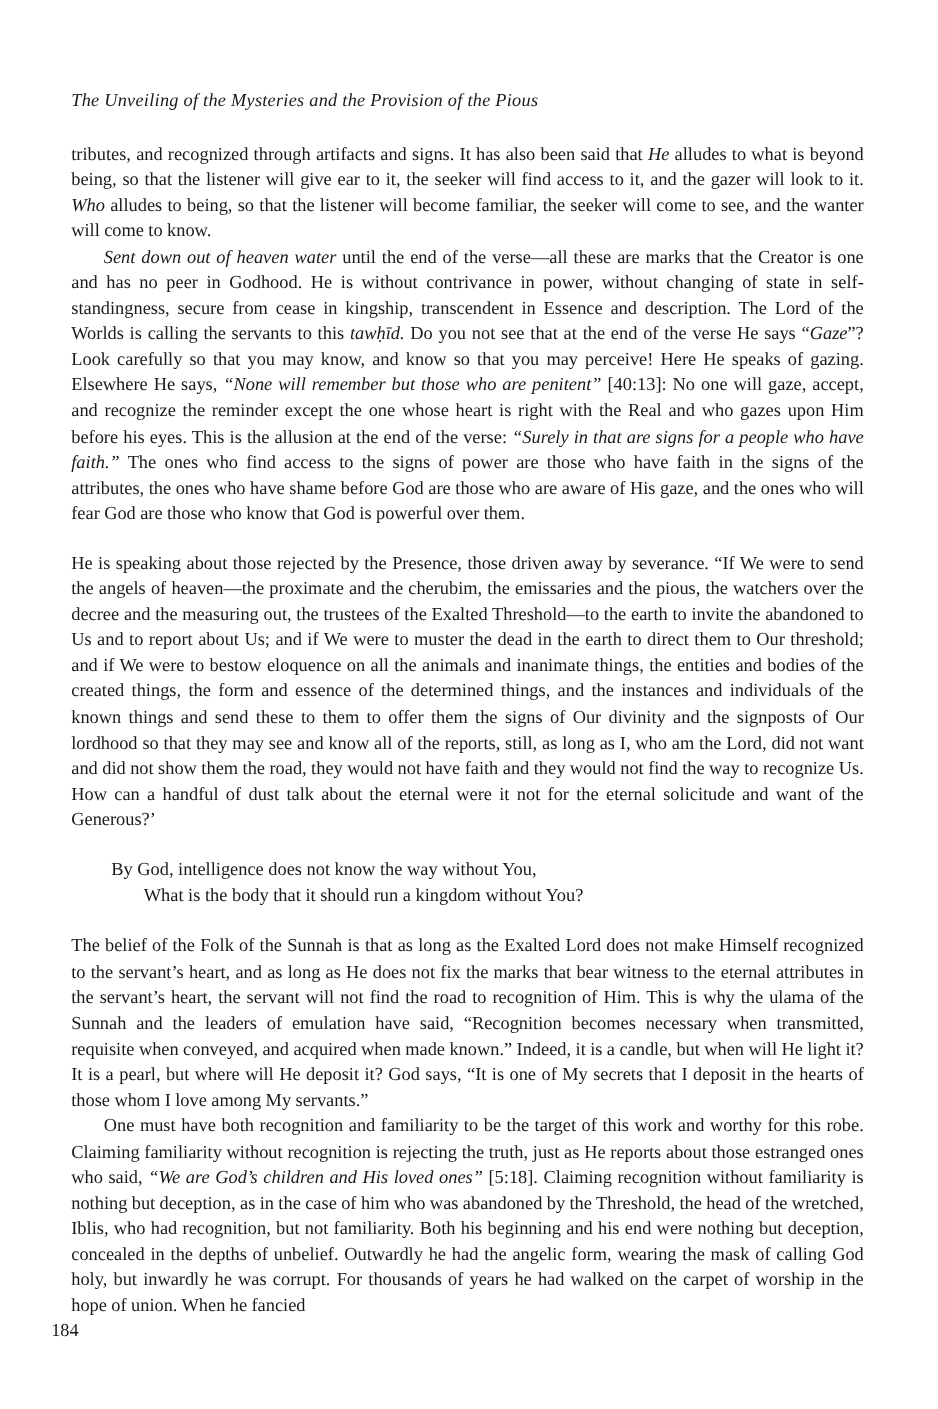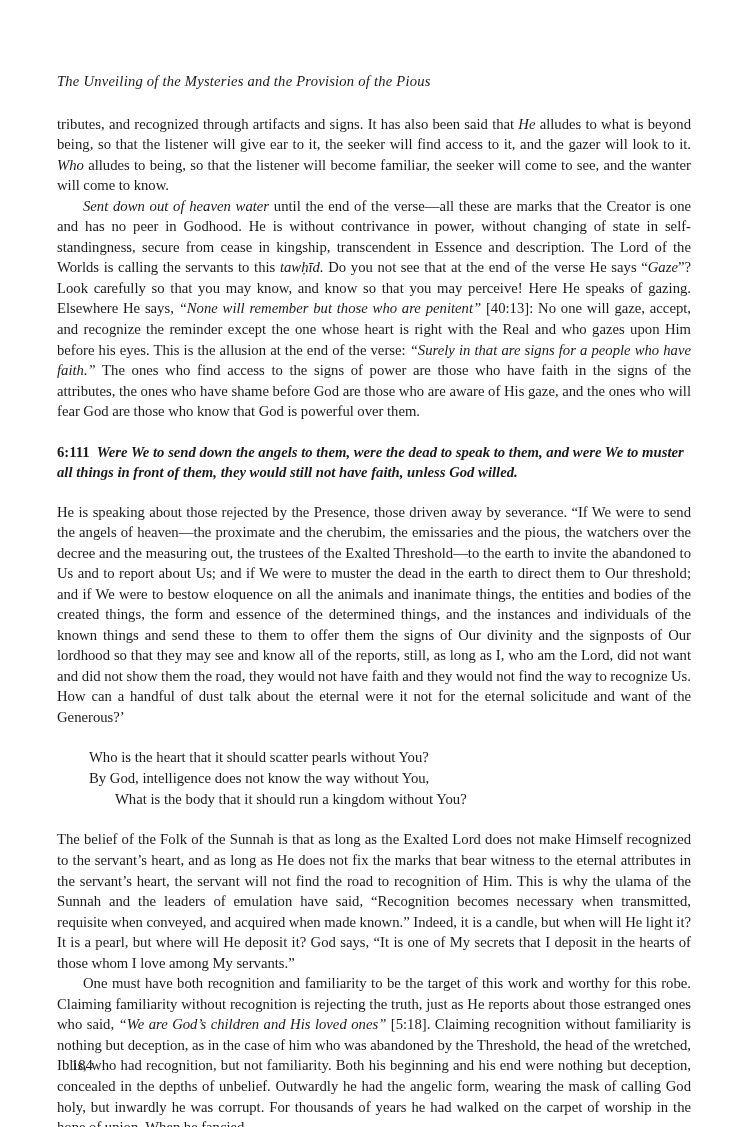--- a/index.html
+++ b/index.html
@@ -73,21 +73,21 @@
     font-size: 14.7px;
     line-height: 21.3px;
   }
   .poem .line {
     white-space: nowrap;
   }
   .poem .line.a { padding-left: 32px; }
   .poem .line.b { padding-left: 58px; }
   .folio {
     position: absolute;
-    left: 71px;
+    left: 41px;
     top: 1042px;
     font-size: 14.6px;
     line-height: 1;
   }
   i, em { }
 </style>
 </head>
 <body>
 
 <div class="page">
@@ -96,26 +96,24 @@
 
     <div class="running-head">The Unveiling of the Mysteries and the Provision of the Pious</div>
 
     <div class="body-block">
 
       <p class="para"><span>tributes, and recognized through artifacts and signs.  It has also been said that </span><i>He</i><span> alludes to what is beyond being, so that the listener will give ear to it, the seeker will find access to it, and the gazer will look to it.  </span><i>Who</i><span> alludes to being, so that the listener will become familiar, the seeker will come to see, and the wanter will come to know.</span></p>
 
 
       <p class="para indent"><i>Sent down out of heaven water</i><span> until the end of the verse—all these are marks that the Creator is one and has no peer in Godhood.  He is without contrivance in power, without changing of state in self-standingness, secure from cease in kingship, transcendent in Essence and description.  The Lord of the Worlds is calling the servants to this </span><i>tawḥīd.</i><span>  Do you not see that at the end of the verse He says “</span><i>Gaze</i><span>”?  Look carefully so that you may know, and know so that you may perceive!  Here He speaks of gazing.  Elsewhere He says, </span><i>“None will remember but those who are penitent”</i><span> [40:13]: No one will gaze, accept, and recognize the reminder except the one whose heart is right with the Real and who gazes upon Him before his eyes.  This is the allusion at the end of the verse: </span><i>“Surely in that are signs for a people who have faith.”</i><span>  The ones who find access to the signs of power are those who have faith in the signs of the attributes, the ones who have shame before God are those who are aware of His gaze, and the ones who will fear God are those who know that God is powerful over them.</span></p>
 
-      <p class="verse-heading"><span class="ref">6:111</span><span>&nbsp; </span><span>Were We to send down the angels to them, were the dead to speak to them, and were We to muster all things in front of them, they would still not have faith, unless God willed.</span></p>
 
       <p class="para gap-before">He is speaking about those rejected by the Presence, those driven away by severance.  “If We were to send the angels of heaven—the proximate and the cherubim, the emissaries and the pious, the watchers over the decree and the measuring out, the trustees of the Exalted Threshold—to the earth to invite the abandoned to Us and to report about Us; and if We were to muster the dead in the earth to direct them to Our threshold; and if We were to bestow eloquence on all the animals and inanimate things, the entities and bodies of the created things, the form and essence of the determined things, and the instances and individuals of the known things and send these to them to offer them the signs of Our divinity and the signposts of Our lordhood so that they may see and know all of the reports, still, as long as I, who am the Lord, did not want and did not show them the road, they would not have faith and they would not find the way to recognize Us.  How can a handful of dust talk about the eternal were it not for the eternal solicitude and want of the Generous?’</p>
 
       <div class="poem">
-        <div class="line a">Who is the heart that it should scatter pearls without You?</div>
         <div class="line a">By God, intelligence does not know the way without You,</div>
         <div class="line b">What is the body that it should run a kingdom without You?</div>
       </div>
 
       <p class="para gap-before">The belief of the Folk of the Sunnah is that as long as the Exalted Lord does not make Himself recognized to the servant’s heart, and as long as He does not fix the marks that bear witness to the eternal attributes in the servant’s heart, the servant will not find the road to recognition of Him. This is why the ulama of the Sunnah and the leaders of emulation have said, “Recognition becomes necessary when transmitted, requisite when conveyed, and acquired when made known.”  Indeed, it is a candle, but when will He light it?  It is a pearl, but where will He deposit it?  God says, “It is one of My secrets that I deposit in the hearts of those whom I love among My servants.”</p>
 
       <p class="para indent"><span>One must have both recognition and familiarity to be the target of this work and worthy for this robe.  Claiming familiarity without recognition is rejecting the truth, just as He reports about those estranged ones who said, </span><i>“We are God’s children and His loved ones”</i><span> [5:18].  Claiming recognition without familiarity is nothing but deception, as in the case of him who was abandoned by the Threshold, the head of the wretched, Iblis, who had recognition, but not familiarity.  Both his beginning and his end were nothing but deception, concealed in the depths of unbelief.  Outwardly he had the angelic form, wearing the mask of calling God holy, but inwardly he was corrupt.  For thousands of years he had walked on the carpet of worship in the hope of union.  When he fancied</span></p>
 
     </div>
   </div>

